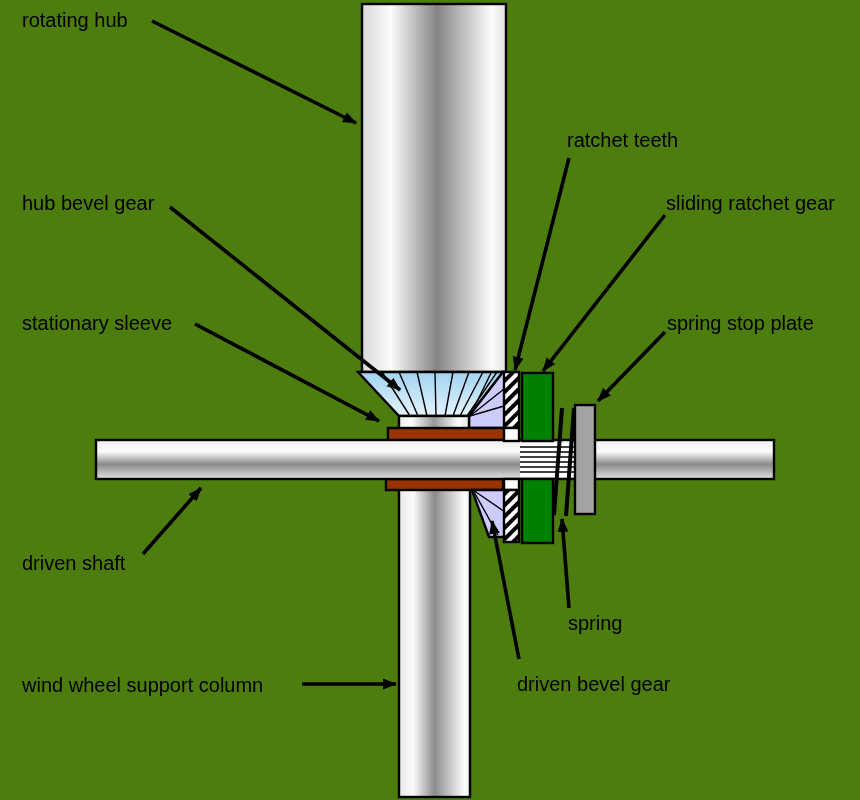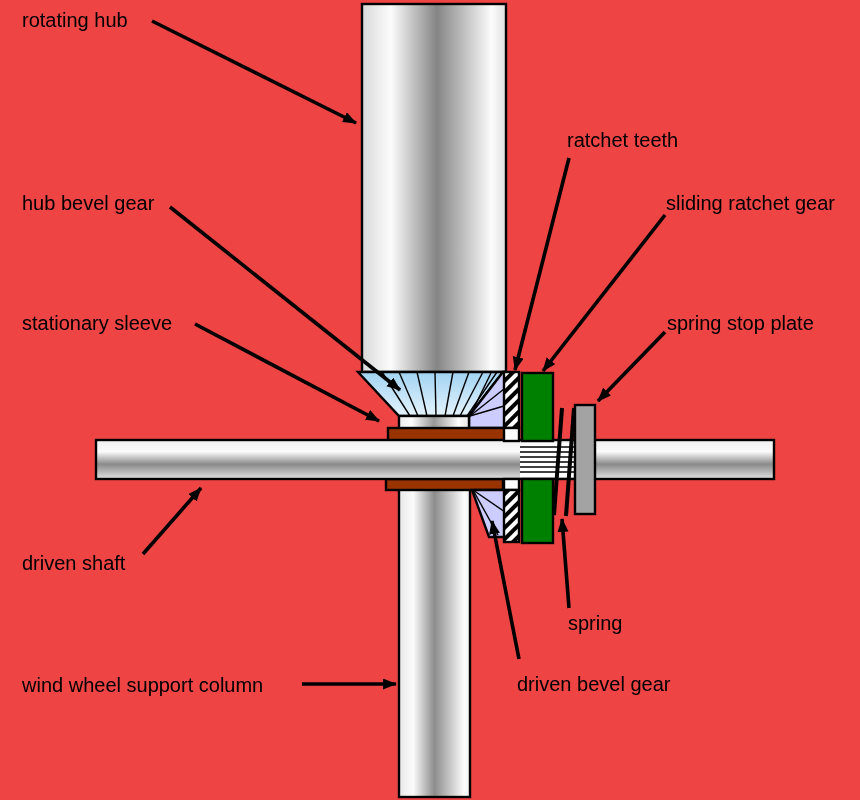--- a/index.html
+++ b/index.html
@@ -1,16 +1,16 @@
 <!DOCTYPE html>
 <html><head>
 <meta charset="utf-8">
 <style>
   html,body{margin:0;padding:0;background:#ffffff;}
-  .stage{position:relative;width:860px;height:800px;background:#ef4444;overflow:hidden;}
+  .stage{position:relative;width:860px;height:800px;background:#4d7c0f;overflow:hidden;}
   svg{display:block;}
   text{font-family:"Liberation Sans","DejaVu Sans",sans-serif;font-size:20px;fill:#000;}
   .outline{stroke:#000;stroke-width:2.4;}
   .thin{stroke:#000;stroke-width:1.4;fill:none;}
   .arrow{stroke:#000;stroke-width:3.6;fill:none;}
   .springline{stroke:#000;stroke-width:4;fill:none;}
 </style>
 </head>
 <body>
 

